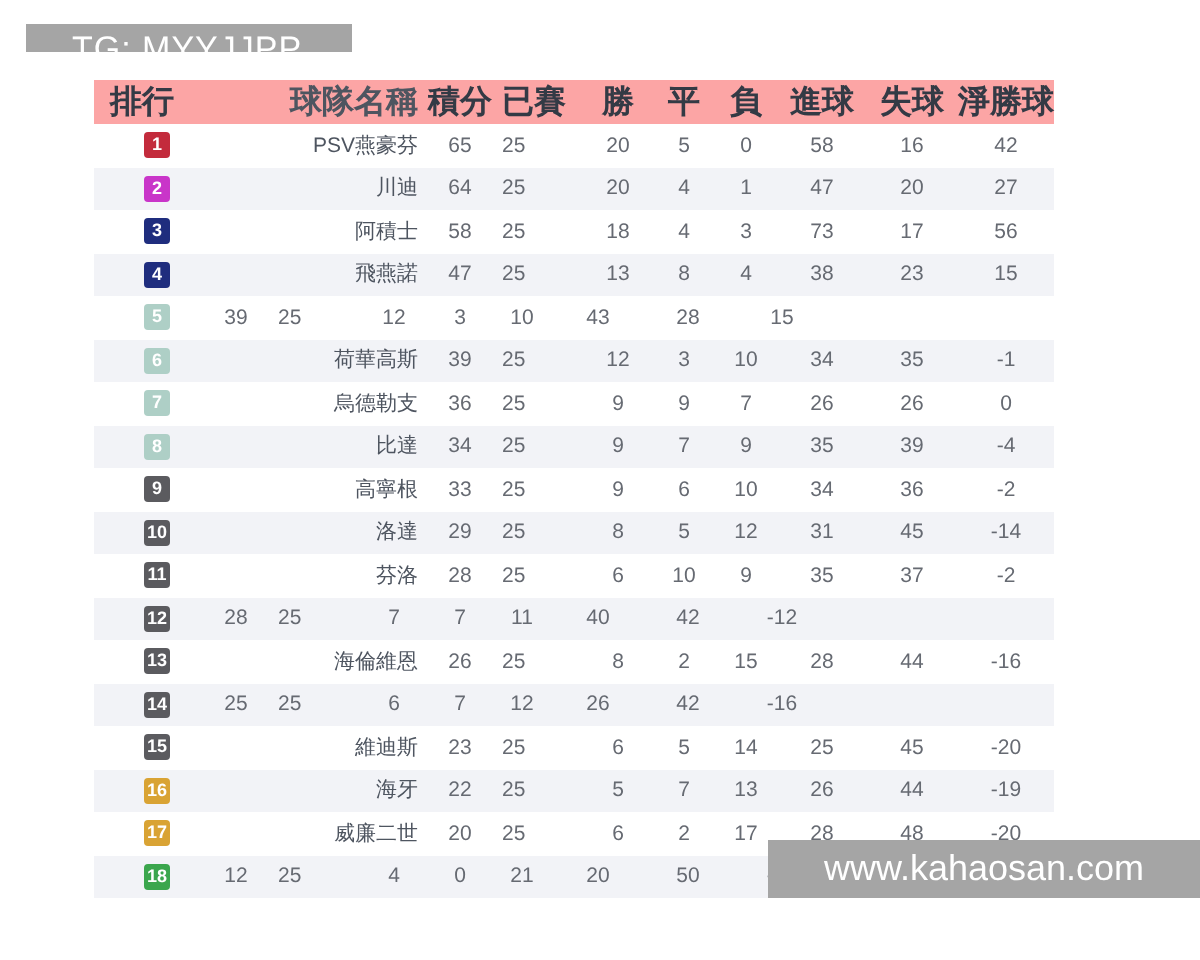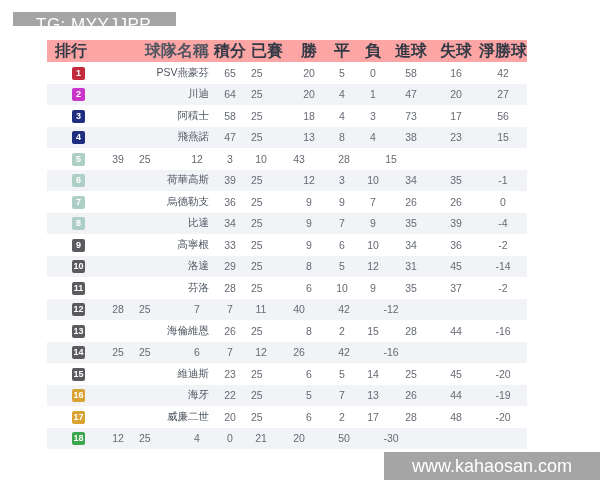--- a/index.html
+++ b/index.html
@@ -7,21 +7,21 @@
     width:600px;height:480px;position:relative;overflow:hidden;
     background:#ffffff;
     font-family:"Liberation Sans","DejaVu Sans",sans-serif;
   }
   .top-banner{
     position:absolute;left:13px;top:12px;height:14px;min-width:130px;
     background:#a5a5a5;color:#ffffff;font-size:17px;line-height:26px;
     padding:0 10px 0 23px;letter-spacing:0.5px;white-space:nowrap;
   }
   .bottom-banner{
-    position:absolute;left:384px;top:452px;width:216px;height:29px;
+    position:absolute;left:384px;top:420px;width:216px;height:29px;
     background:#a5a5a5;color:#ffffff;font-size:18px;line-height:29px;
     text-align:center;white-space:nowrap;
   }
   .league-table{
     position:absolute;left:47px;top:40px;width:480px;
   }
   .thead{
     display:flex;align-items:center;height:22px;background:#fca5a5;
     font-size:16px;font-weight:bold;color:#333a45;
   }

